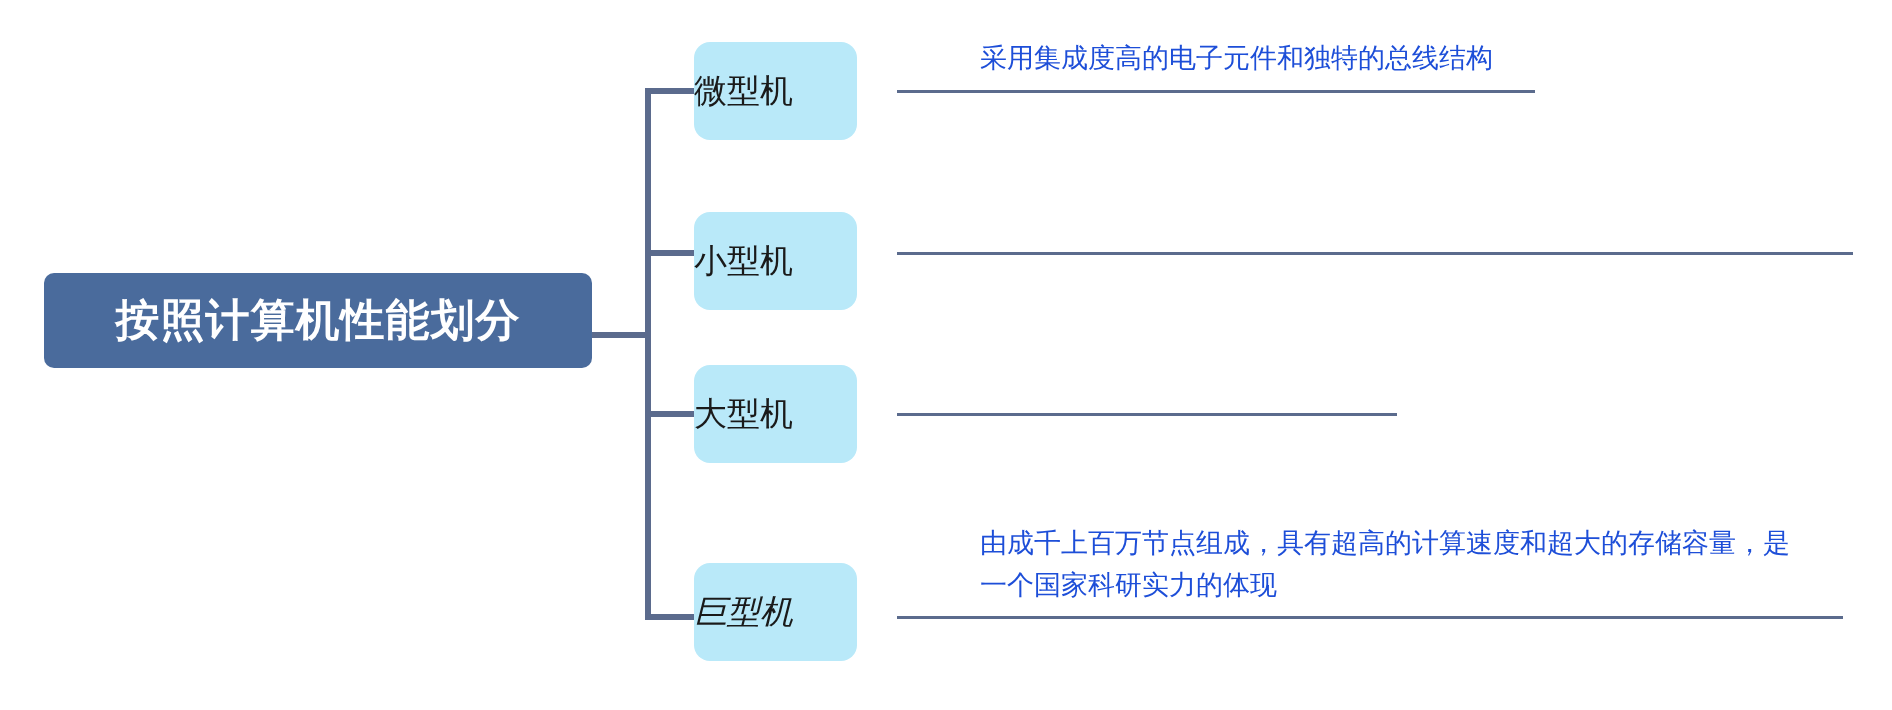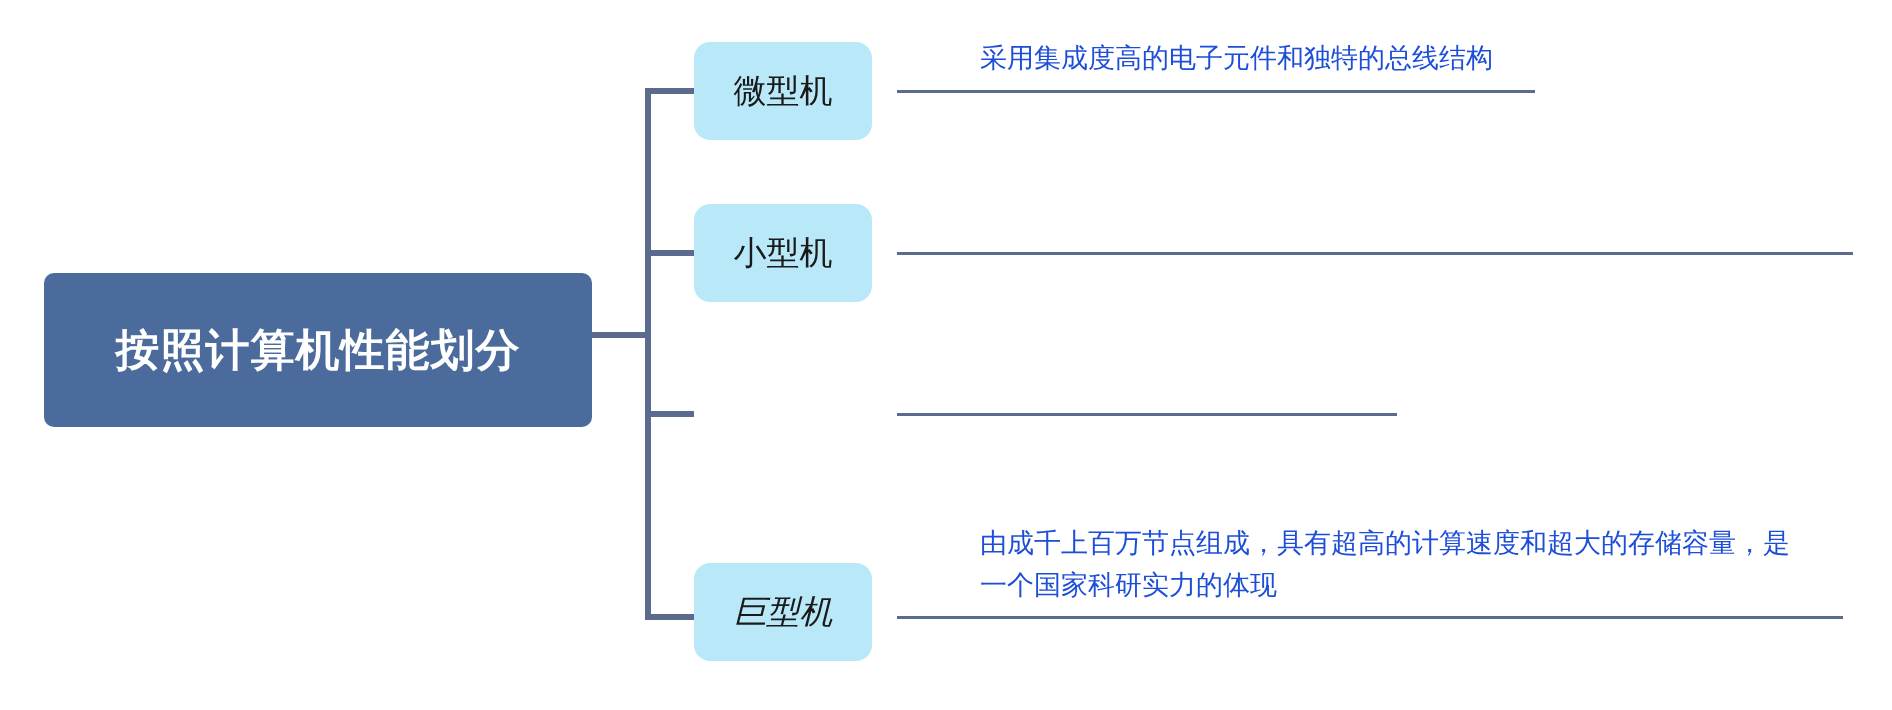--- a/index.html
+++ b/index.html
@@ -9,51 +9,51 @@
     height: 710px;
     background: #ffffff;
     overflow: hidden;
     font-family: "Liberation Serif", "DejaVu Serif", serif;
   }
 
   
   .root-node {
     position: absolute;
     left: 44px; top: 273px;
-    width: 548px; height: 154px;
+    width: 548px; height: 95px;
     background: #4a6b9c;
     border-radius: 10px;
     display: flex; align-items: center; justify-content: center;
     box-sizing: border-box;
   }
   .root-node .label {
     color: #ffffff;
     font-size: 44px;
     font-weight: bold;
     letter-spacing: 1px;
     white-space: nowrap;
   }
 
   
   .branch-node {
     position: absolute;
     left: 694px;
-    width: 178px; height: 98px;
+    width: 163px; height: 98px;
     background: #b9e9f9;
     border-radius: 16px;
-    display: flex; align-items: center; justify-content: center;
+    display: flex; align-items: center; justify-content: flex-start;
     box-sizing: border-box;
   }
   .branch-node .label {
     color: #1a1a1a;
     font-size: 33px;
     white-space: nowrap;
   }
   .branch-1 { top: 42px; }
-  .branch-2 { top: 204px; }
+  .branch-2 { top: 212px; }
   .branch-3 { top: 365px; }
   .branch-4 { top: 563px; font-style: italic; }
 
   
   .conn {
     position: absolute;
     background: #5b6b8d;
   }
   .conn-root   { left: 592px; top: 332px; width: 59px;  height: 6px; }
   .conn-trunk  { left: 645px; top: 88px;  width: 6px;   height: 532px; border-radius: 3px; }
@@ -108,20 +108,23 @@
     <span class="label">微型机</span>
   </div>
   <div class="desc desc-1">采用集成度高的电子元件和独特的总线结构</div>
   <div class="underline underline-1"></div>
 
   <div class="branch-node branch-2">
     <span class="label">小型机</span>
   </div>
   <div class="underline underline-2"></div>
 
+  <div class="branch-node branch-3">
+    <span class="label">大型机</span>
+  </div>
   <div class="underline underline-3"></div>
 
   <div class="branch-node branch-4">
     <span class="label">巨型机</span>
   </div>
   <div class="desc desc-4">由成千上百万节点组成，具有超高的计算速度和超大的存储容量，是
 一个国家科研实力的体现</div>
   <div class="underline underline-4"></div>
 
 </div>

